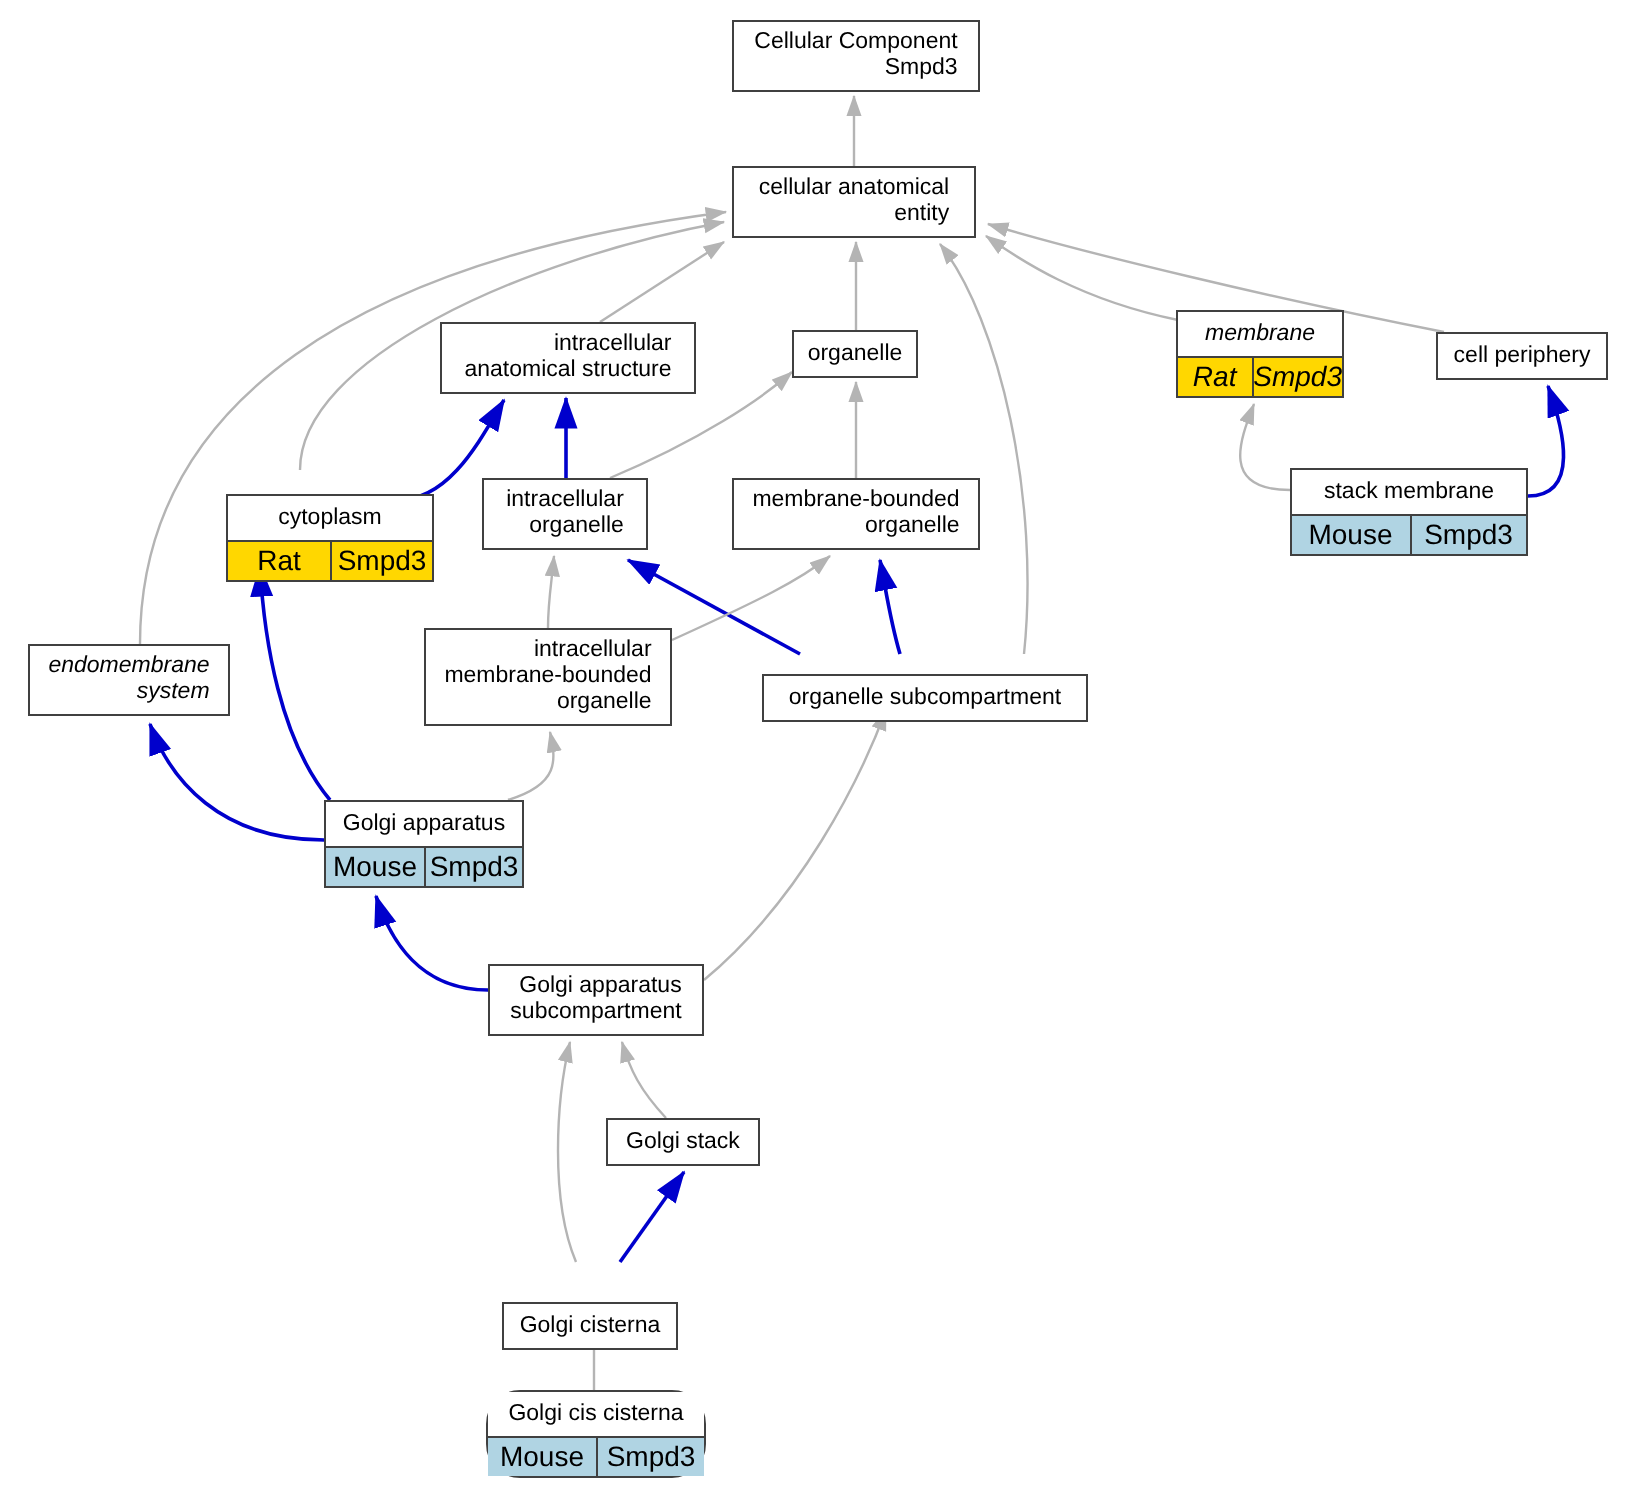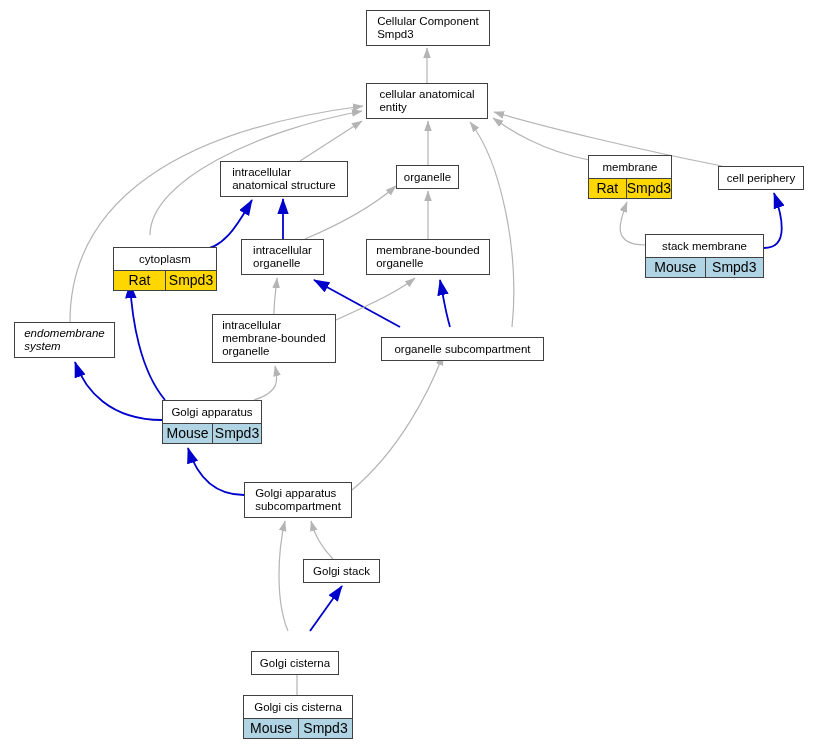--- a/index.html
+++ b/index.html
@@ -27,21 +27,21 @@
     height: 752px;
   }
   .node {
     position: absolute;
     box-sizing: border-box;
     border: 1px solid #404040;
     background: #ffffff;
     font-size: 11.5px;
     line-height: 13px;
     color: #000000;
-    text-align: left;
+    text-align: right;
     display: flex;
     flex-direction: column;
     justify-content: stretch;
     z-index: 5;
   }
   .node .title {
     flex: 1 1 auto;
     display: flex;
     align-items: center;
     justify-content: center;
@@ -124,21 +124,21 @@
         <div class="title">cellular anatomical
 entity</div>
       </div>
       <div class="node" style="left: 220px; top: 161px; width: 128px; height: 36px;">
         <div class="title">intracellular
 anatomical structure</div>
       </div>
       <div class="node" style="left: 396px; top: 165px; width: 63px; height: 24px;">
         <div class="title">organelle</div>
       </div>
-      <div class="node has-anno" style="left: 588px; top: 155px; width: 84px; height: 44px;">
+      <div class="node has-anno" style="left: 588px; top: 155px; width: 84px; height: 44px; font-style: italic;">
         <div class="title">membrane</div>
         <div class="anno-row anno-yellow">
           <div class="anno-cell">Rat</div>
           <div class="anno-cell">Smpd3</div>
         </div>
       </div>
       <div class="node" style="left: 718px; top: 166px; width: 86px; height: 24px;">
         <div class="title">cell periphery</div>
       </div>
       <div class="node has-anno" style="left: 113px; top: 247px; width: 104px; height: 44px;">
@@ -185,21 +185,21 @@
       <div class="node" style="left: 244px; top: 482px; width: 108px; height: 36px;">
         <div class="title">Golgi apparatus
 subcompartment</div>
       </div>
       <div class="node" style="left: 303px; top: 559px; width: 77px; height: 24px;">
         <div class="title">Golgi stack</div>
       </div>
       <div class="node" style="left: 251px; top: 631px; width: 88px; height: 24px; margin-top: 20px;">
         <div class="title">Golgi cisterna</div>
       </div>
-      <div class="node has-anno" style="left: 243px; top: 695px; width: 110px; height: 44px;">
+      <div class="node has-anno" style="left: 243px; top: 695px; width: 110px; height: 44px; border-radius: 17px;">
         <div class="title">Golgi cis cisterna</div>
         <div class="anno-row anno-blue">
           <div class="anno-cell">Mouse</div>
           <div class="anno-cell">Smpd3</div>
         </div>
       </div>
     </div>
 </div>
 
 </body></html>

